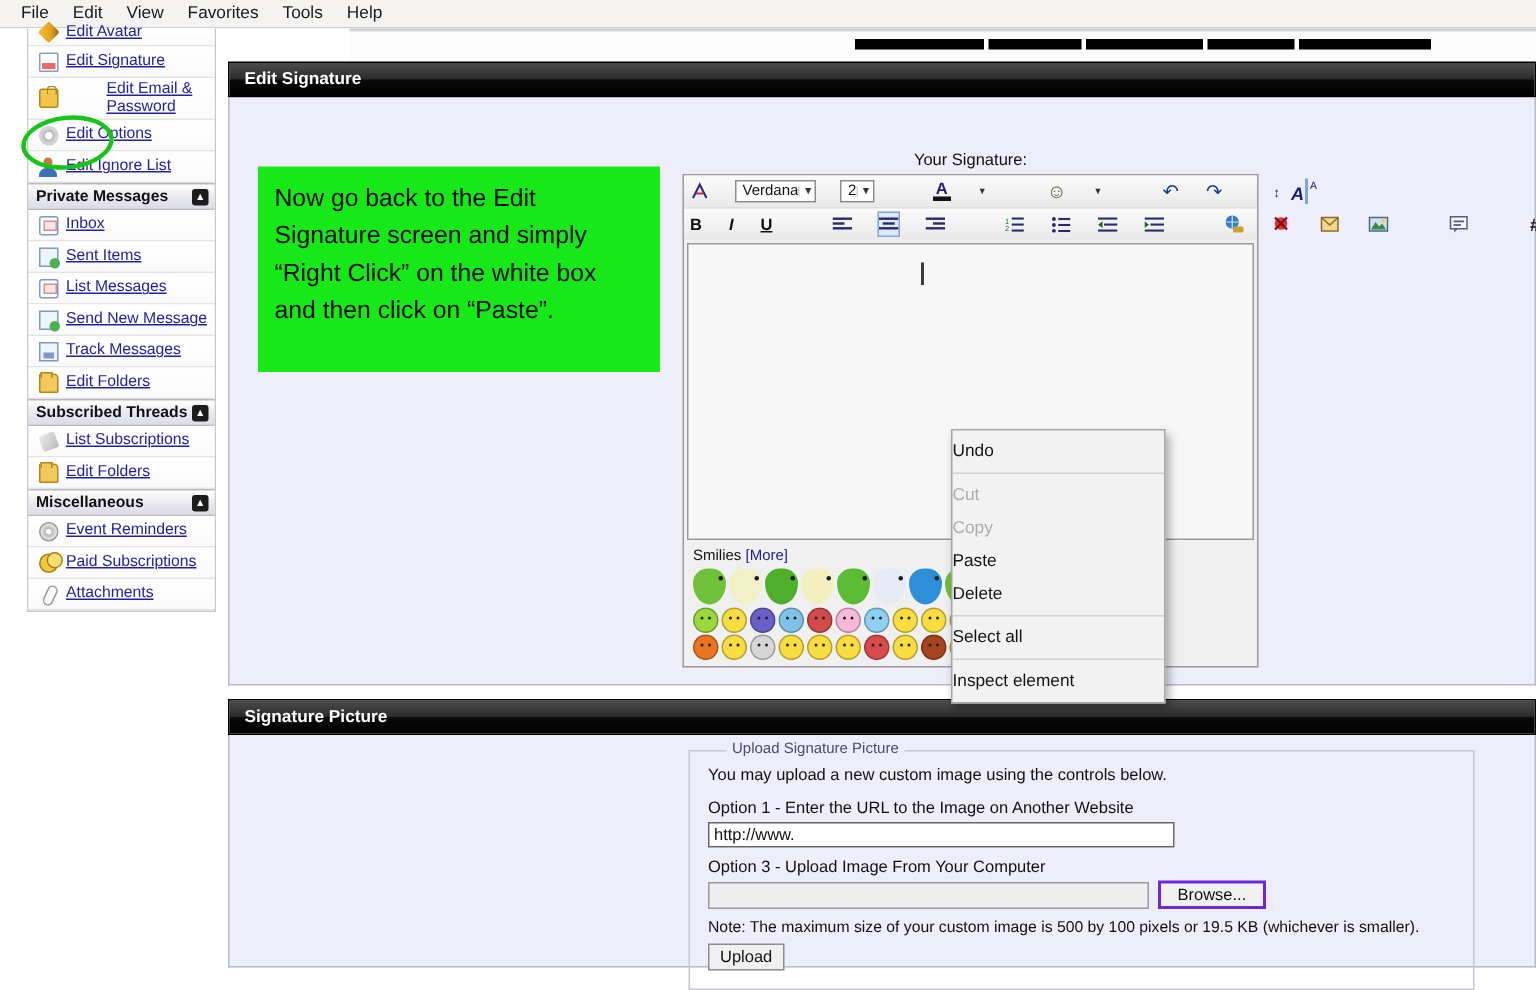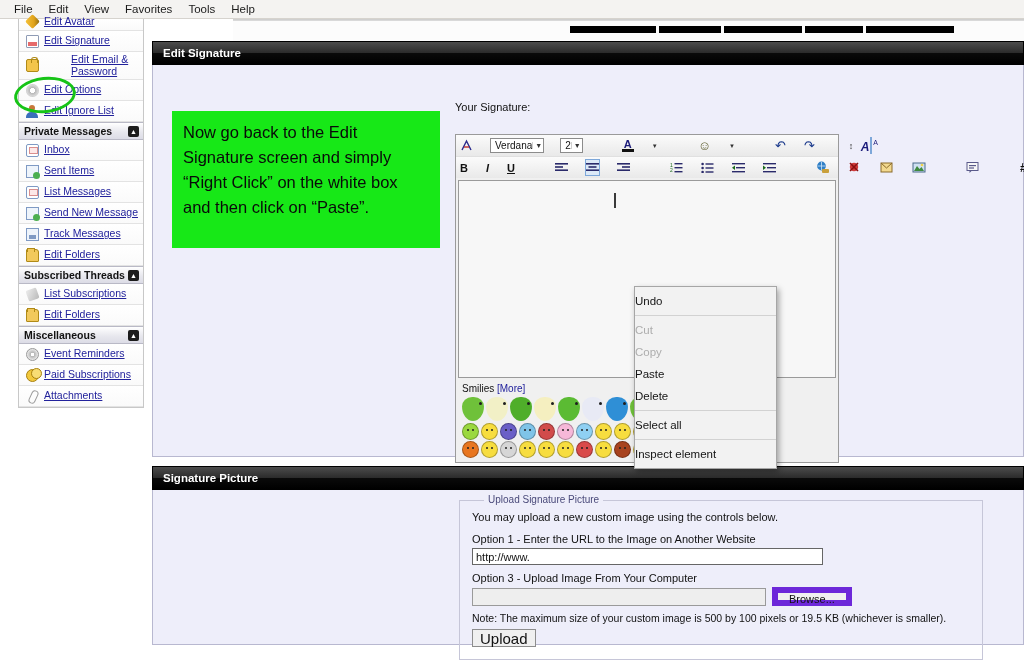--- a/index.html
+++ b/index.html
@@ -110,21 +110,21 @@
   
   #callout {
     position:absolute; left:172px; top:92px; width:268px; height:137px;
     background:#17e817; color:#0a0a0a;
     font-size:16.5px; line-height:25px; font-weight:400;
     padding:9px 11px 0 11px;
   }
 
   
   #editorWrap { position:absolute; left:455px; top:82px; width:384px; }
-  #sigLabel { font-size:11px; color:#111; margin-bottom:21px; }
+  #sigLabel { font-size:11px; color:#111; margin-bottom:3px;text-align:center; }
   #editorBox { border:1px solid #9a9a9a; background:#f0f0f0; }
 
   .tb-row {
     display:flex; align-items:center; gap:16px; padding:2px 3px;
     background:linear-gradient(to bottom,#fbfbfb,#e9e9e9);
   }
   .tb-row.r2 { border-top:1px solid #e0e0e0; }
   .tb-btn {
     width:17px; height:17px; display:flex; align-items:center; justify-content:center;
     font-size:11px; color:#16166e; position:relative; cursor:pointer; border:1px solid transparent;
@@ -186,33 +186,33 @@
     position:absolute; left:306px; top:10px; width:524px;
     border:1px solid #c6c6d8; padding:10px 12px 12px 12px; background:transparent;
   }
   #uploadLegend {
     position:absolute; left:24px; top:-7px; background:#eeeefa;
     padding:0 4px; font-size:10px; color:#4a4a7a;
   }
   .up-line { font-size:11px; color:#111; margin-bottom:10px; }
   .up-lab { font-size:11px; color:#111; margin-bottom:3px; }
   #urlInput {
-    width:351px; height:17px; border:1px solid #666; background:#fff;
+    width:311px; height:17px; border:1px solid #666; background:#fff;
     font-family:"Liberation Sans",sans-serif; font-size:11px; padding:0 3px; color:#111;
   }
   .fileRow { display:flex; align-items:center; margin:3px 0 6px 0; }
   #fileFake { width:294px; height:18px; border:1px solid #9a9a9a; background:#eeeeee; }
   #browseBtn {
     margin-left:6px; height:19px; padding:0 11px; font-size:11px;
-    background:#f0f0f0; border:6px solid #6d28d9; cursor:pointer;
+    background:#f0f0f0; border:2px solid #6d28d9; cursor:pointer;
     font-family:"Liberation Sans",sans-serif; color:#111;
   }
   #noteLine { font-size:10.5px; color:#111; margin-top:2px; }
   #uploadBtn {
-    margin-top:5px; height:18px; padding:0 7px; font-size:15px;
+    margin-top:5px; height:18px; padding:0 7px; font-size:11px;
     background:#f0f0f0; border:1px solid #8d8d8d; cursor:pointer;
     font-family:"Liberation Sans",sans-serif; color:#111;
   }
 </style>
 </head>
 <body>
 
 <div id="menubar">
   <div class="mi">File</div>
   <div class="mi">Edit</div>

